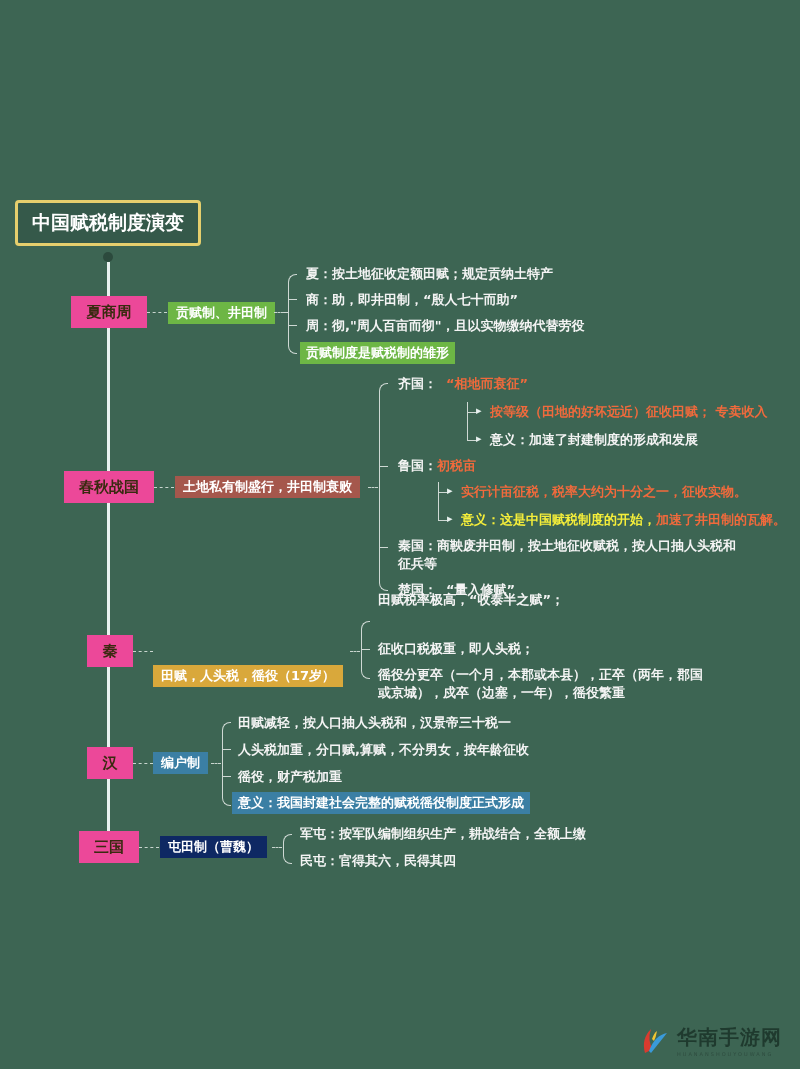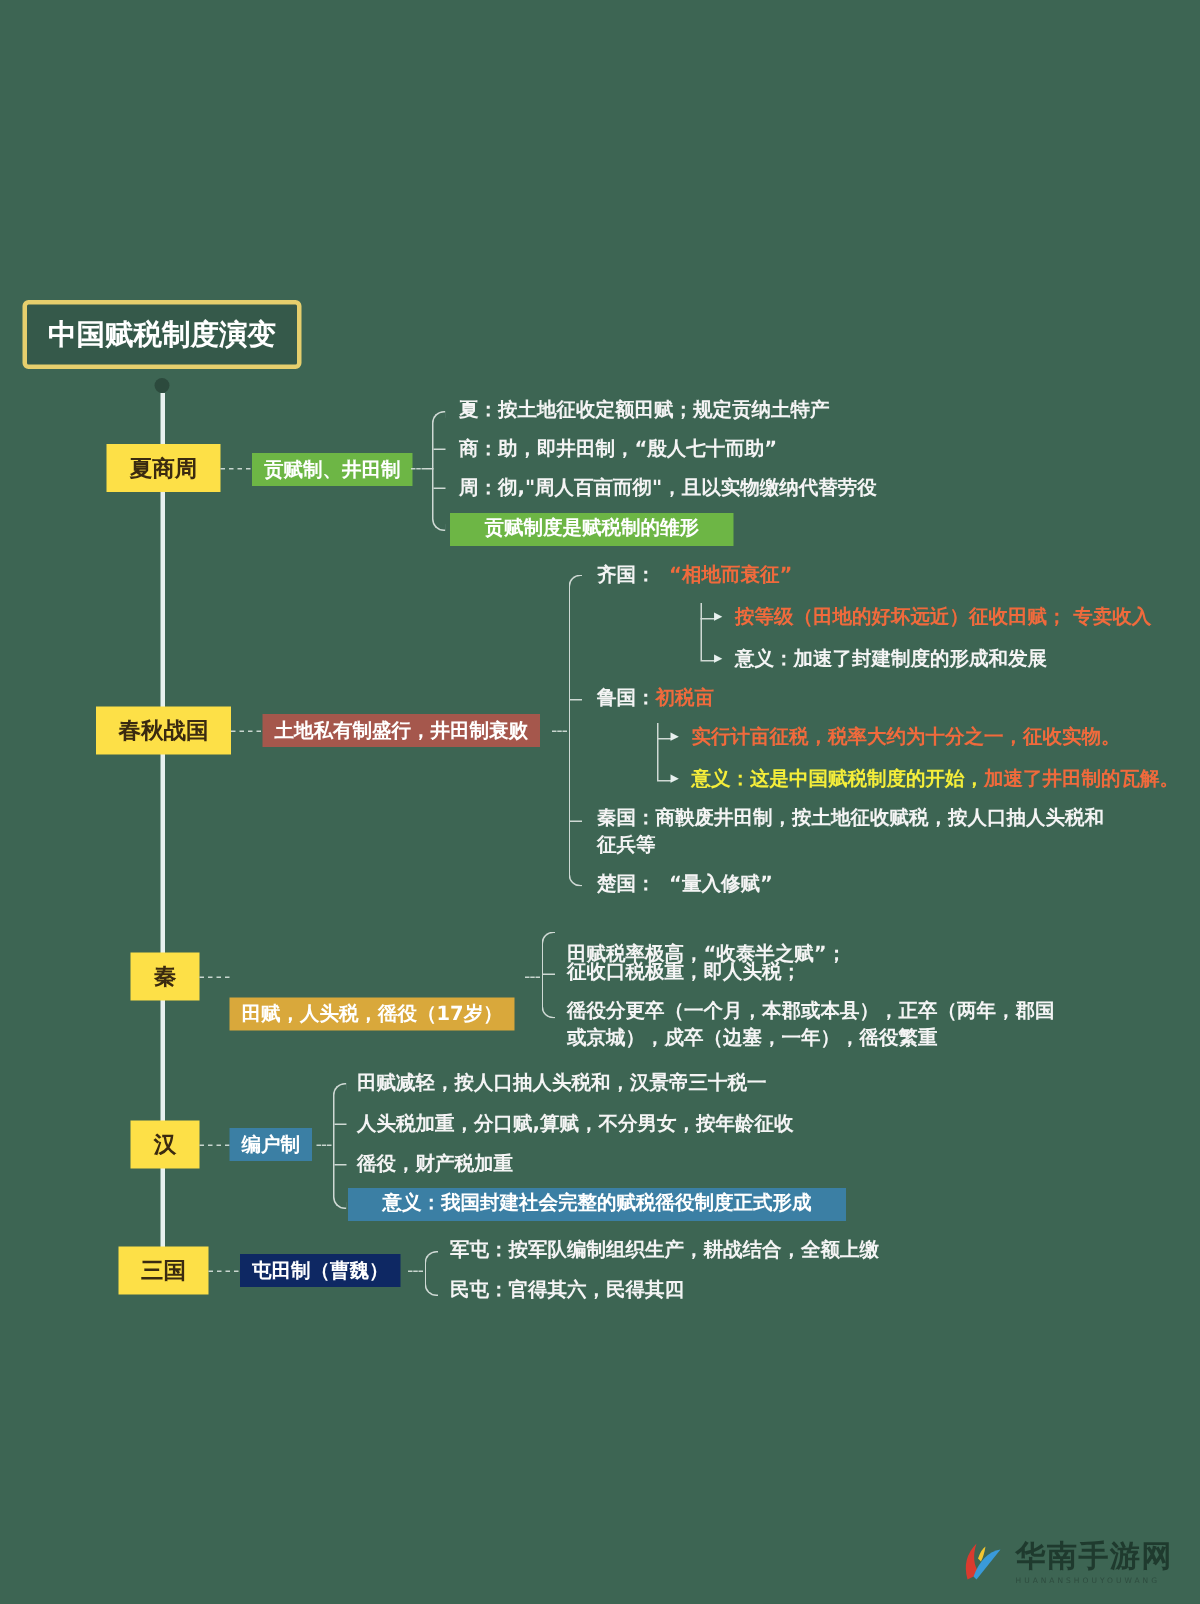--- a/index.html
+++ b/index.html
@@ -13,38 +13,38 @@
   .title-box {
     left: 15px; top: 200px; width: 186px; height: 46px;
     border: 3px solid #e6cf6d; border-radius: 4px;
     background: #35594a; box-sizing: border-box;
     display: flex; align-items: center; justify-content: center;
     font-size: 19px; font-weight: bold; color: #ffffff;
   }
   .title-dot { left: 103px; top: 252px; width: 10px; height: 10px; border-radius: 50%; background: #2c4a3d; }
   .spine { left: 107px; top: 262px; width: 3px; height: 570px; background: #e8f1ef; }
   .era {
-    background: #fde047; color: #3a2a10; font-weight: bold; font-size: 15px;
+    background: #ec4899; color: #3a2a10; font-weight: bold; font-size: 15px;
     display: flex; align-items: center; justify-content: center;
     box-sizing: border-box;
   }
   .dash { height: 0; border-top: 1px dashed #c9d6cf; }
   .cat {
     font-size: 13px; font-weight: bold; color: #fff; padding: 0 8px;
     display: flex; align-items: center; height: 22px; box-sizing: border-box; white-space: nowrap;
   }
   .cat.green { background: #6db645; }
   .cat.brown { background: #a5574c; }
   .cat.gold { background: #d9a83b; margin-top: 24px; }
   .cat.blue { background: #3b7fa4; }
   .cat.navy { background: #0e2863; }
   .leaf { font-size: 13px; font-weight: bold; color: #f4f4f4; white-space: nowrap; line-height: 20px; }
   .leaf .red { color: #f06a3c; }
   .leaf .yel { color: #f5ee3a; }
-  .leaf-hl { font-size: 13px; font-weight: bold; color: #fff; padding: 0 23px; height: 22px; line-height: 22px; white-space: nowrap; }
+  .leaf-hl { font-size: 13px; font-weight: bold; color: #fff; padding: 0 6px; height: 22px; line-height: 22px; white-space: nowrap; }
   .leaf-hl.green { background: #6db645; }
   .leaf-hl.blue { background: #3b7fa4; }
   .brace { border-left: 1px solid #cfd9d4; border-top: 1px solid #cfd9d4; border-bottom: 1px solid #cfd9d4; border-radius: 8px 0 0 8px; border-right: none; }
   .vline { width: 0; border-left: 1px solid #cfd9d4; }
   .hline { height: 0; border-top: 1px solid #cfd9d4; }
   .arrow { font-size: 11px; color: #e8f1ef; }
   .wm { right: 18px; bottom: 12px; display: flex; align-items: center; gap: 6px; }
   .wm-text { font-size: 20px; font-weight: bold; color: #1f3a2e; letter-spacing: 1px; }
   .wm-sub { font-size: 5px; color: #2e4c3f; letter-spacing: 2px; }
 </style>
@@ -106,21 +106,21 @@
 <div class="abs leaf" style="left:398px;top:580px;">
   <span>楚国：</span>&nbsp;&nbsp;<span>“量入修赋”</span>
 </div>
 
 <div class="abs era" style="left:87px;top:635px;width:46px;height:32px;">秦</div>
 <div class="abs dash" style="left:133px;top:651px;width:20px;"></div>
 <div class="abs cat gold" style="left:153px;top:641px;">田赋，人头税，徭役（17岁）</div>
 <div class="abs dash" style="left:350px;top:651px;width:10px;"></div>
 <div class="abs brace" style="left:361px;top:621px;width:8px;height:56px;"></div>
 <div class="abs hline" style="left:362px;top:649px;width:8px;"></div>
-<div class="abs leaf" style="left:378px;top:627px;">田赋税率极高，“收泰半之赋”；</div>
+<div class="abs leaf" style="left:378px;top:590px;">田赋税率极高，“收泰半之赋”；</div>
 <div class="abs leaf" style="left:378px;top:639px;">征收口税极重，即人头税；</div>
 <div class="abs leaf" style="left:378px;top:665px;">徭役分更卒（一个月，本郡或本县），正卒（两年，郡国</div>
 <div class="abs leaf" style="left:378px;top:683px;">或京城），戍卒（边塞，一年），徭役繁重</div>
 
 <div class="abs era" style="left:87px;top:747px;width:46px;height:32px;">汉</div>
 <div class="abs dash" style="left:133px;top:763px;width:20px;"></div>
 <div class="abs cat blue" style="left:153px;top:752px;">编户制</div>
 <div class="abs dash" style="left:211px;top:763px;width:10px;"></div>
 <div class="abs brace" style="left:222px;top:722px;width:8px;height:82px;"></div>
 <div class="abs hline" style="left:223px;top:749px;width:8px;"></div>

